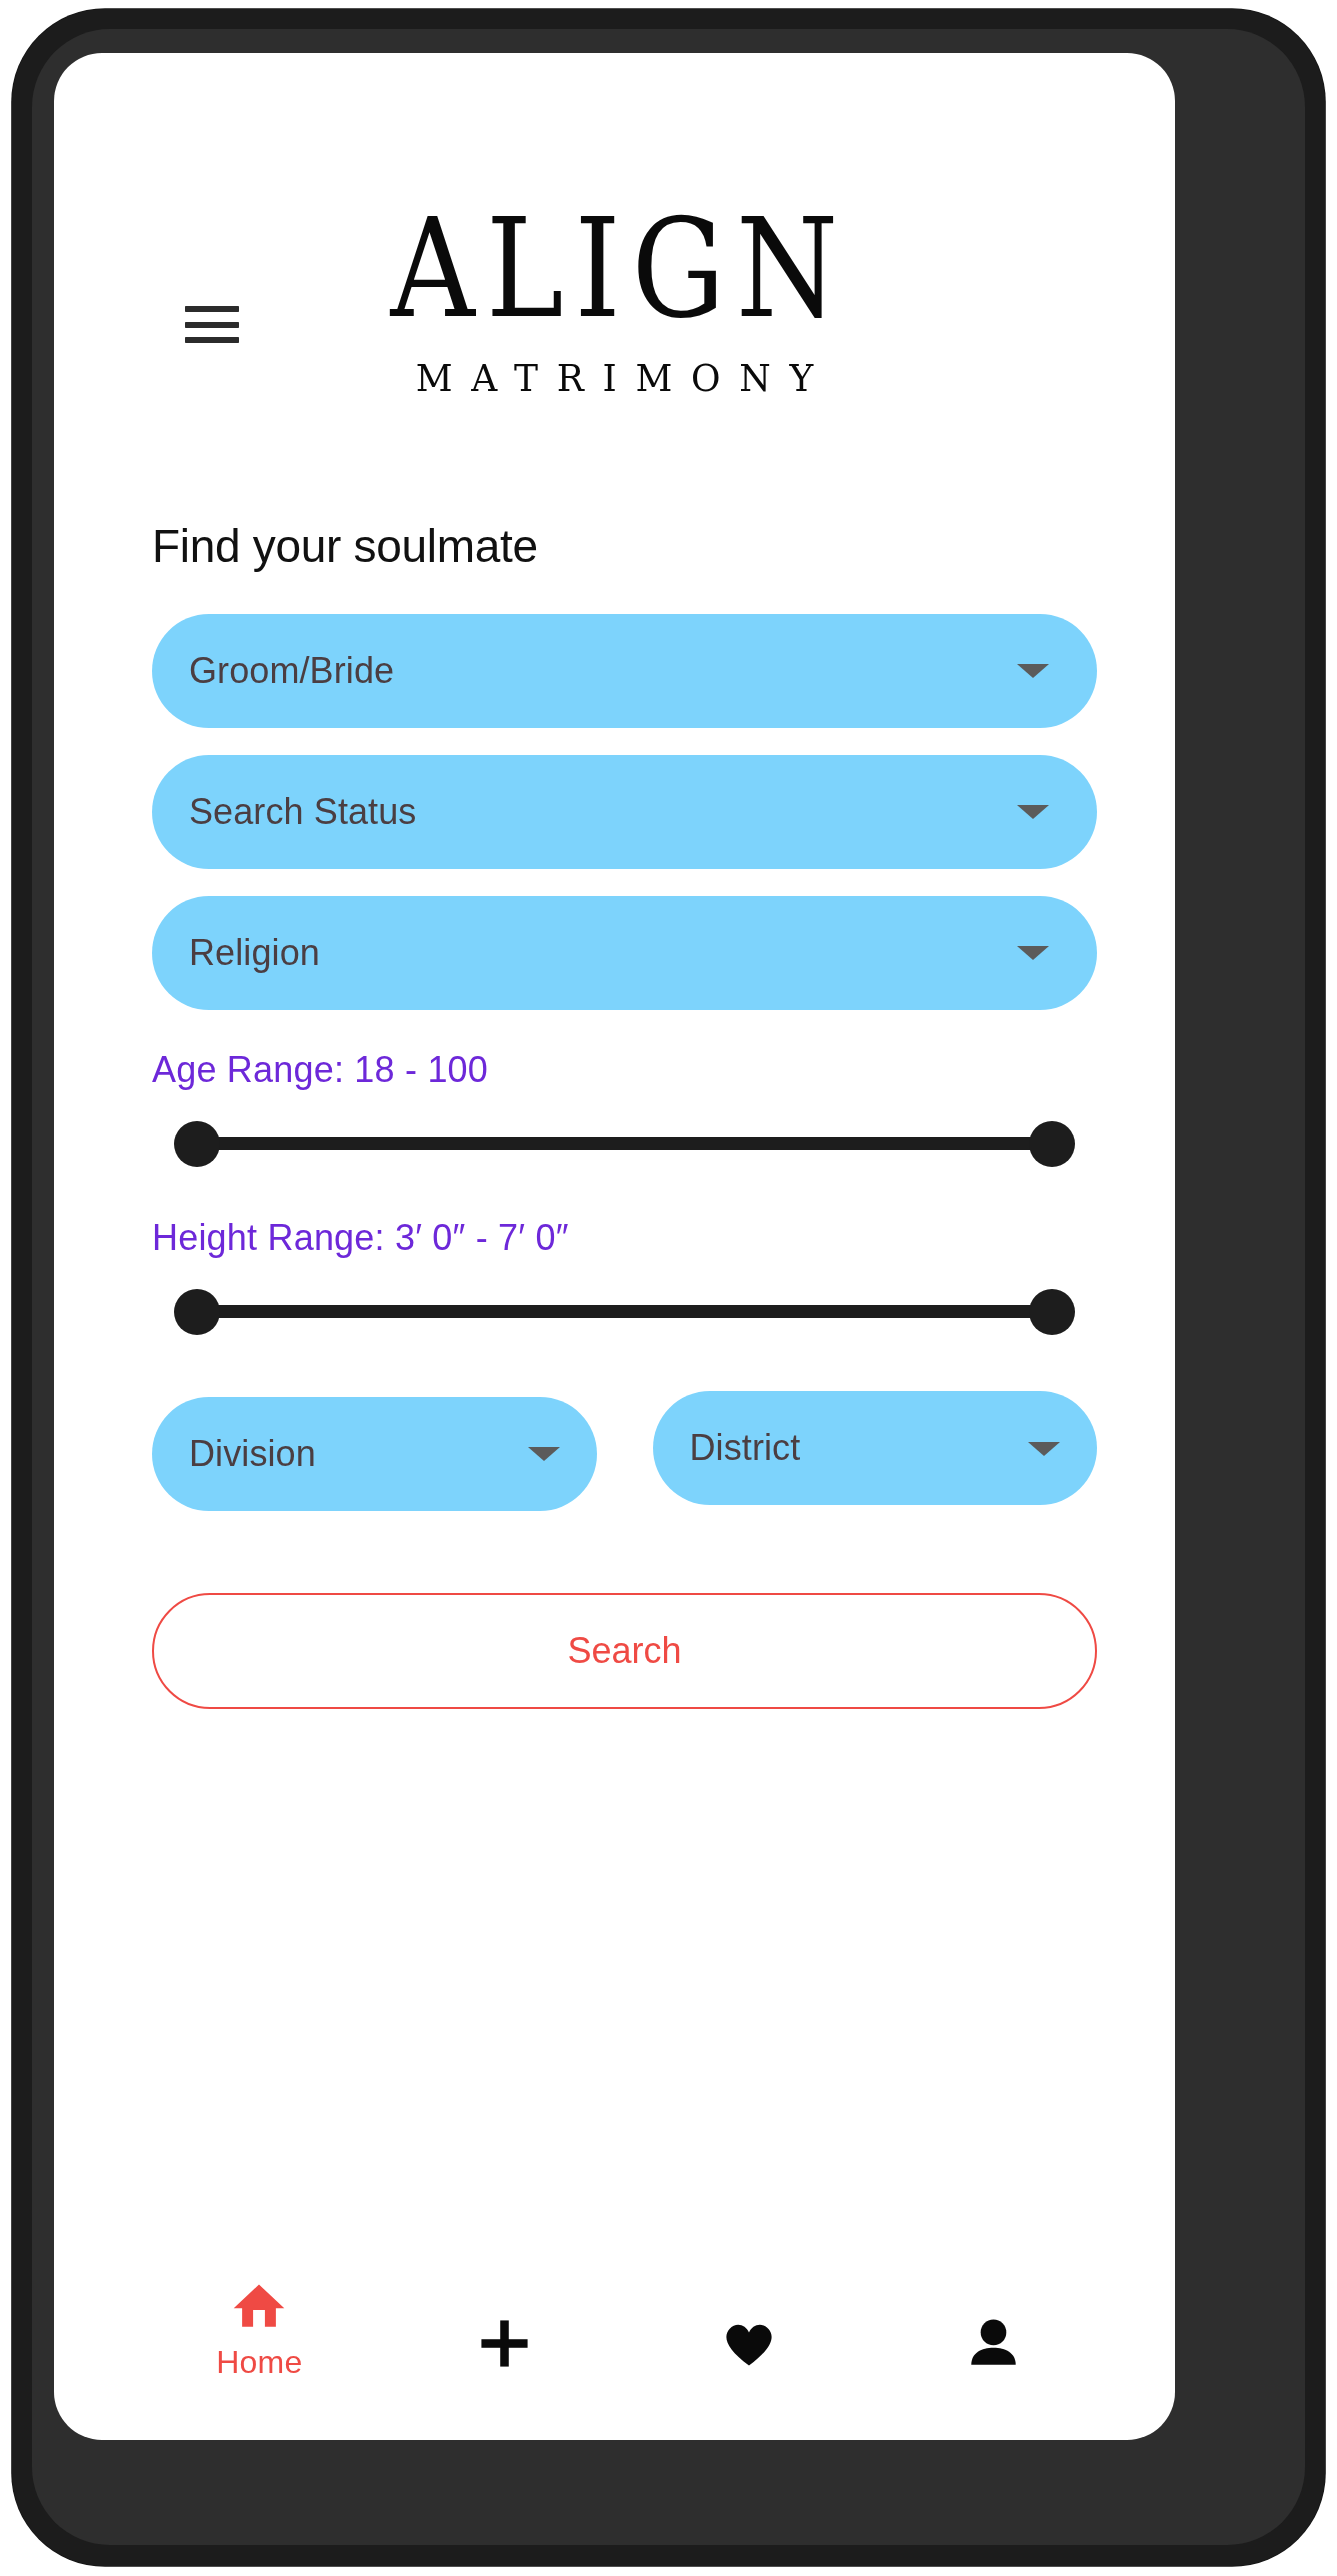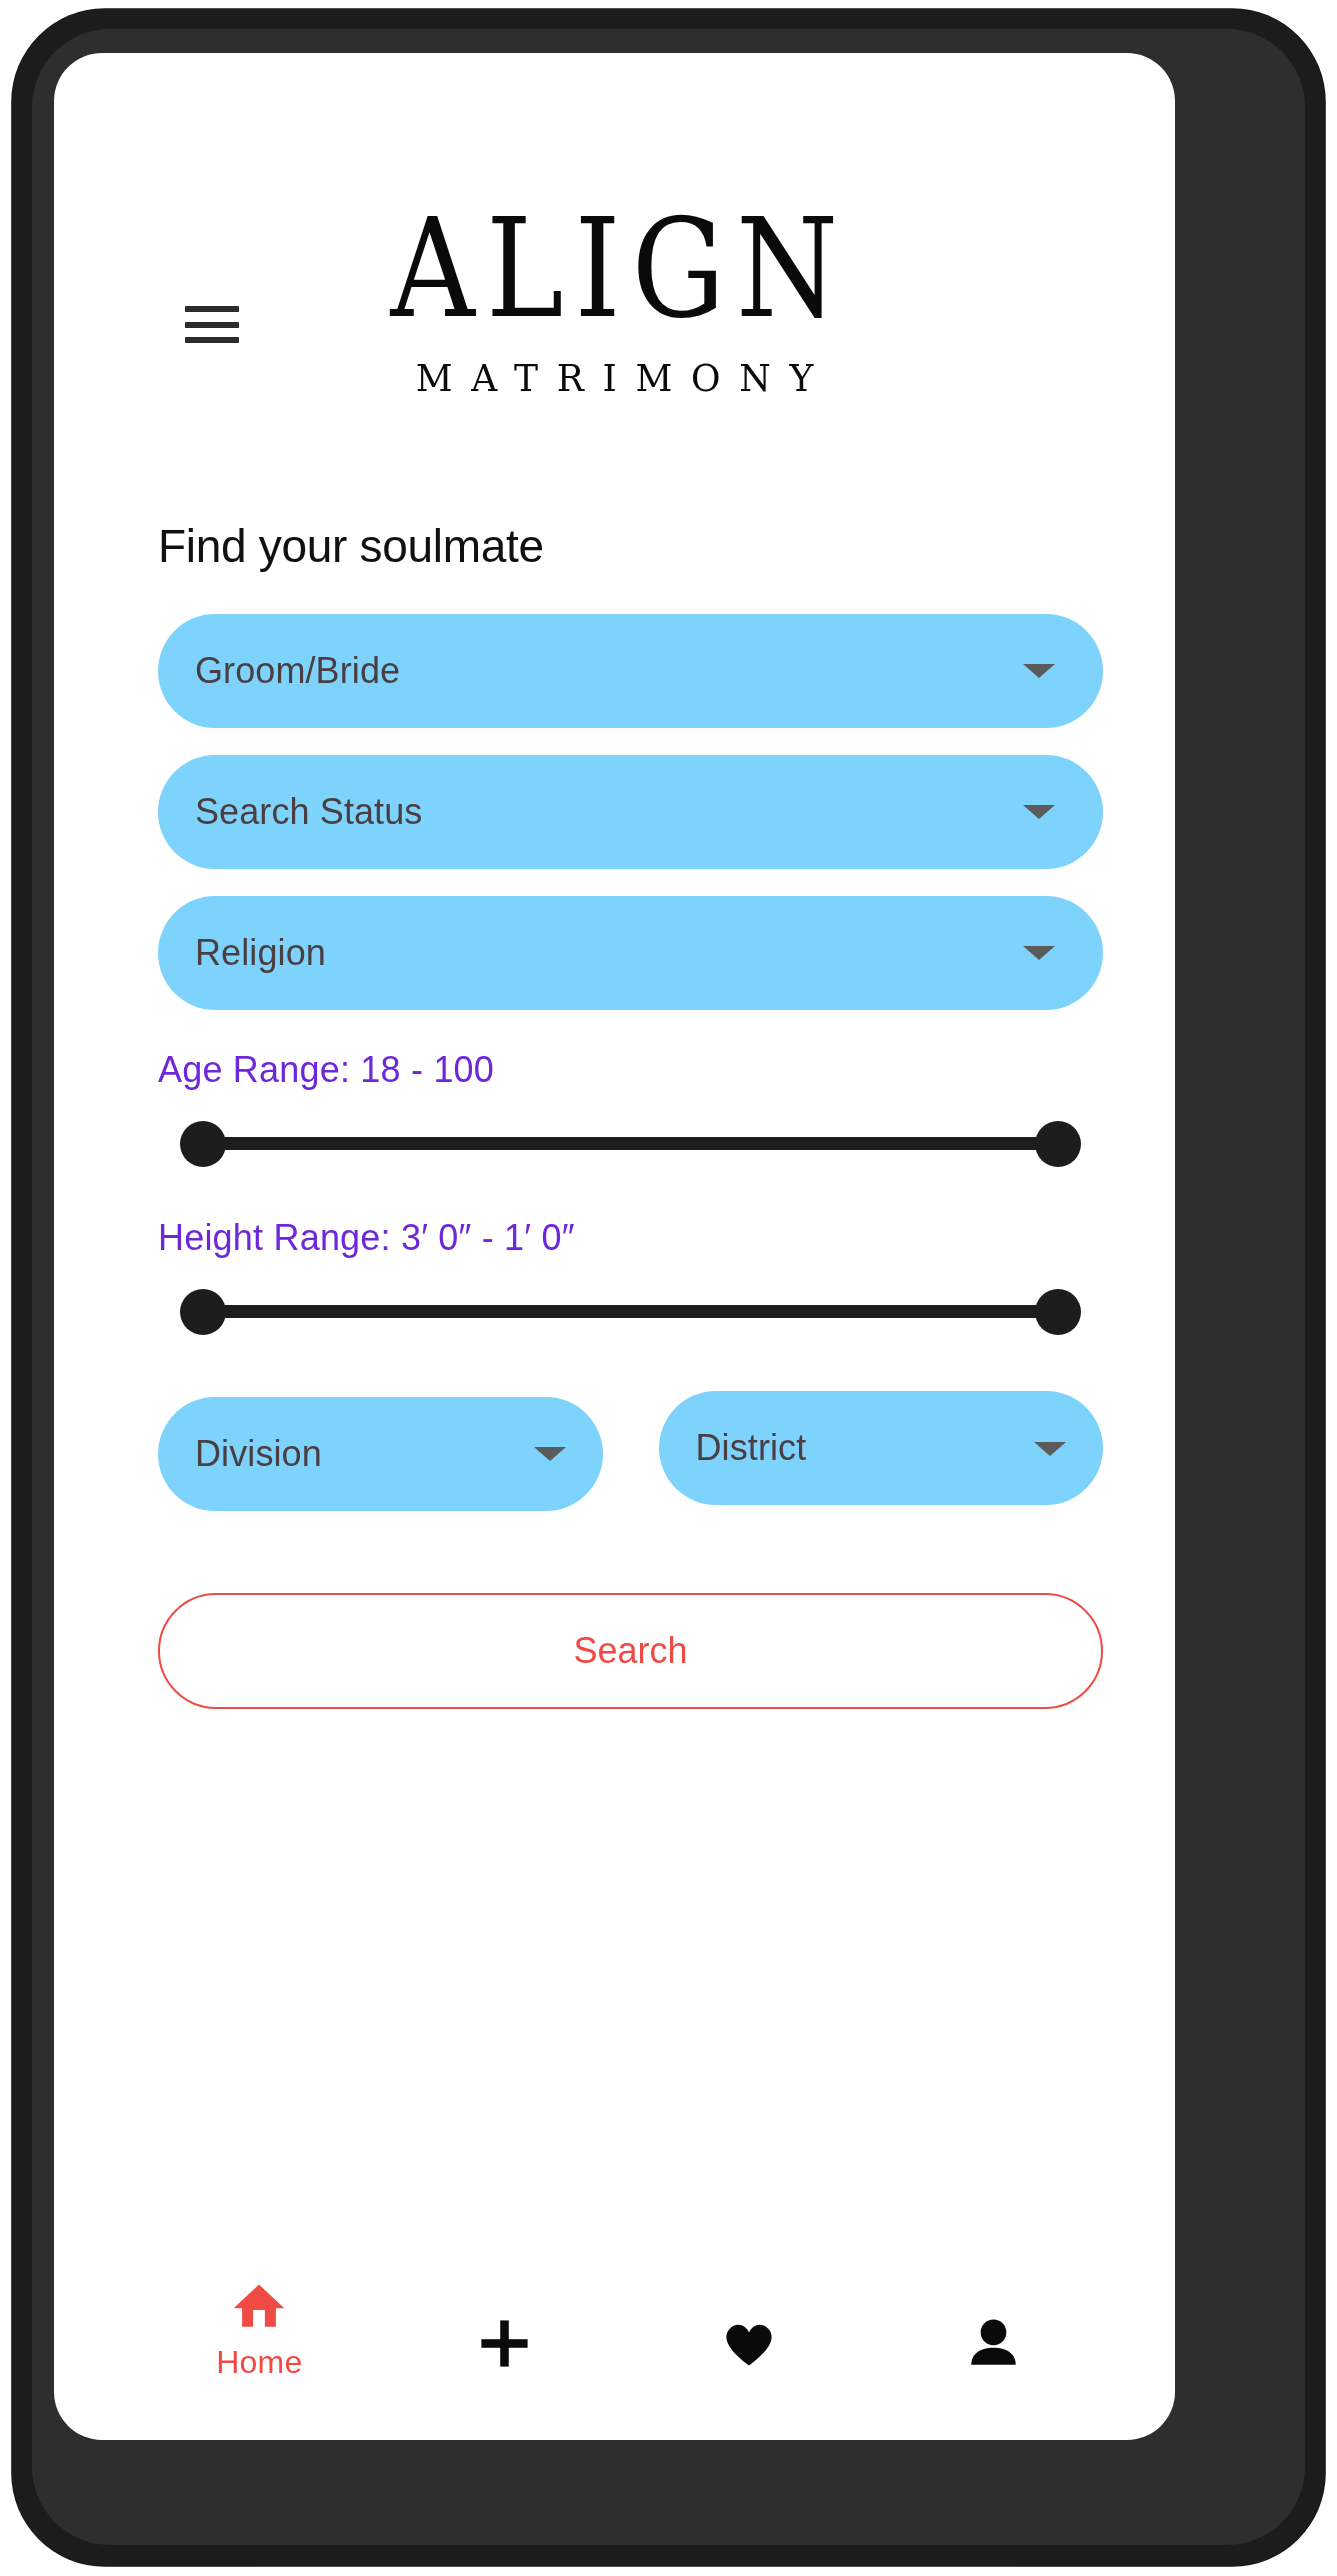--- a/index.html
+++ b/index.html
@@ -103,21 +103,21 @@
     letter-spacing: 18.7px;
     color: #0a0a0a;
     font-weight: 400;
     padding-left: 18.7px;
     transform: scaleY(1.06);
   }
 
   
   #search-panel {
     position: absolute;
-    left: 16px;
+    left: 10px;
     top: 466px;
     width: 100%;
     padding: 0 88px;
   }
 
   #panel-title {
     font-size: 46px;
     color: #111111;
     font-weight: 400;
     letter-spacing: -0.3px;
@@ -302,21 +302,21 @@
       <div class="range-block">
         <div class="range-label">Age Range: 18 - 100</div>
         <div class="slider-row">
           <div class="slider-track"></div>
           <div class="slider-thumb low"></div>
           <div class="slider-thumb high"></div>
         </div>
       </div>
 
       <div class="range-block second">
-        <div class="range-label">Height Range: 3′ 0″ - 1′ 0″</div>
+        <div class="range-label">Height Range: 3′ 0″ - 7′ 0″</div>
         <div class="slider-row">
           <div class="slider-track"></div>
           <div class="slider-thumb low"></div>
           <div class="slider-thumb high"></div>
         </div>
       </div>
 
       <div id="location-row">
         <div class="select-pill division-pill">
           <span class="pill-label">Division</span>

